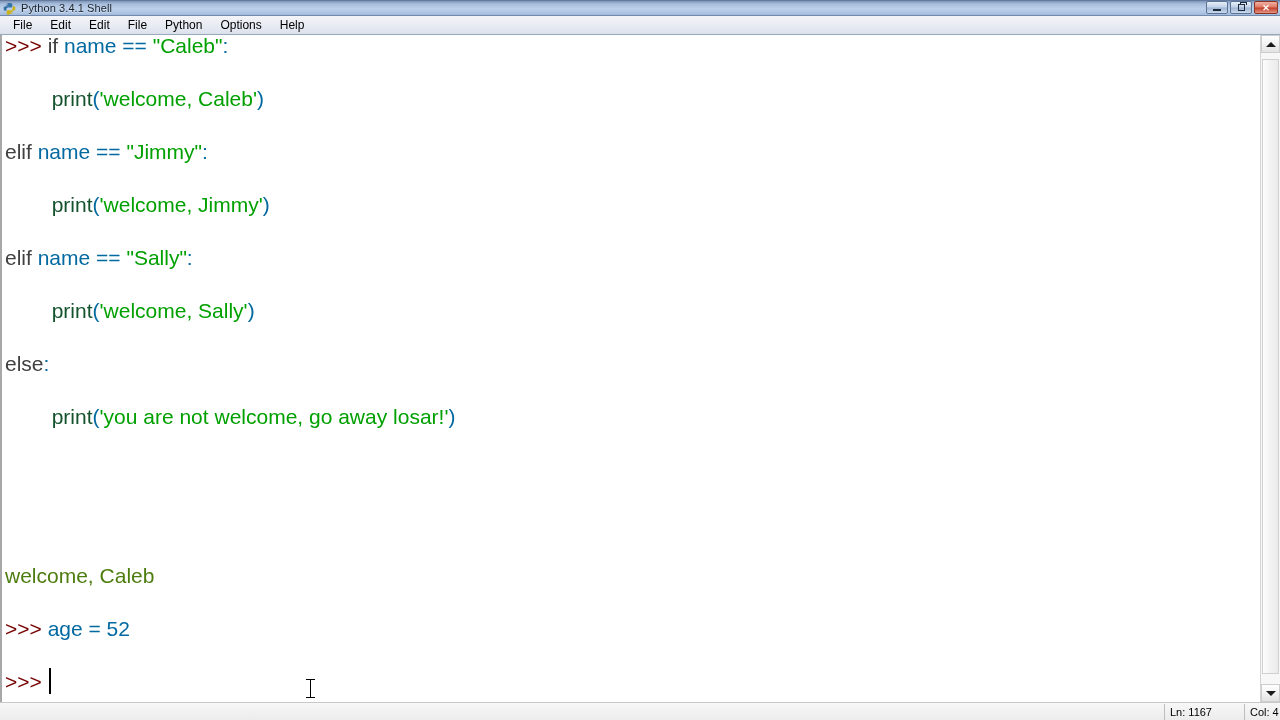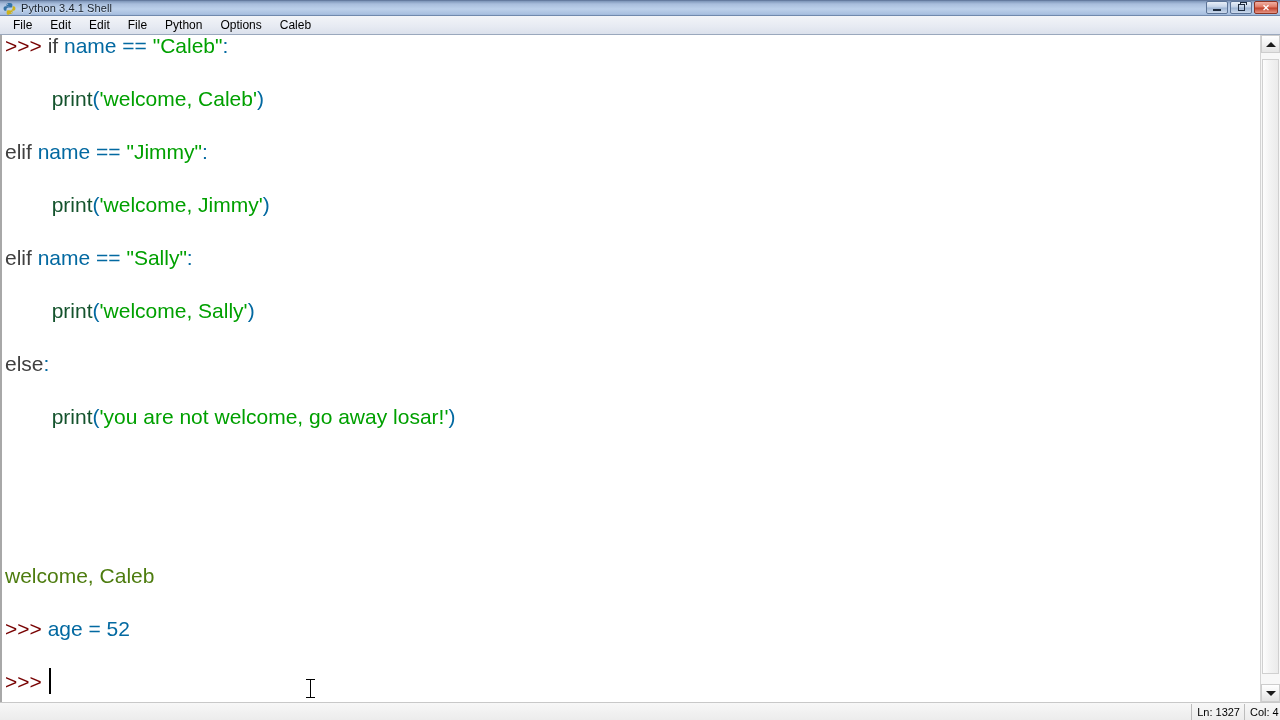--- a/index.html
+++ b/index.html
@@ -186,21 +186,21 @@
   .status-cell {
     font-size: 11px;
     color: #000000;
     font-family: "Liberation Sans", sans-serif;
     border-left: 1px solid #bdbdbd;
     padding: 0 4px 0 5px;
     height: 16px;
     display: flex; align-items: center;
     white-space: nowrap;
   }
-  .status-cell.last { padding-right: 0; width: 30px; overflow: hidden; }
+  .status-cell.last { padding-right: 0; width: 30px; overflow: hidden; margin-left: 28px; }
 </style>
 </head>
 <body>
 
 <div id="app">
 
   <div class="titlebar">
     <div class="titlebar-icon">
       <svg viewBox="0 0 16 16" width="13" height="13" aria-hidden="true">
         <path d="M7.6 1.2c-2 0-3.3.7-3.3 2v1.6h3.4v.5H3.1c-1.3 0-2.4 1-2.4 2.8s1 2.8 2.3 2.8h1.2V9.3c0-1.3 1.1-2.4 2.4-2.4h3.1c1 0 1.8-.8 1.8-1.8V3.2c0-1.1-1.1-2-2.6-2zm-1.9 1c.4 0 .7.3.7.7s-.3.7-.7.7-.7-.3-.7-.7.3-.7.7-.7z" fill="#3572a5"></path>
@@ -222,21 +222,21 @@
     </div>
   </div>
 
   <div class="menubar" id="menubar">
       <div class="menuitem">File</div>
       <div class="menuitem">Edit</div>
       <div class="menuitem">Edit</div>
       <div class="menuitem">File</div>
       <div class="menuitem">Python</div>
       <div class="menuitem">Options</div>
-      <div class="menuitem">Caleb</div>
+      <div class="menuitem">Help</div>
     </div>
 
   <div class="content">
     <div class="textpane">
       <div class="codelines" id="codelines"><div class="line"><span class="prompt">&gt;&gt;&gt; </span><span class="kw">if</span><span class="plain"> name == </span><span class="str">"Caleb"</span><span class="plain">:</span></div><div class="line"><span class="plain">        </span><span class="builtin">print</span><span class="plain">(</span><span class="str">'welcome, Caleb'</span><span class="plain">)</span></div><div class="line"><span class="kw">elif</span><span class="plain"> name == </span><span class="str">"Jimmy"</span><span class="plain">:</span></div><div class="line"><span class="plain">        </span><span class="builtin">print</span><span class="plain">(</span><span class="str">'welcome, Jimmy'</span><span class="plain">)</span></div><div class="line"><span class="kw">elif</span><span class="plain"> name == </span><span class="str">"Sally"</span><span class="plain">:</span></div><div class="line"><span class="plain">        </span><span class="builtin">print</span><span class="plain">(</span><span class="str">'welcome, Sally'</span><span class="plain">)</span></div><div class="line"><span class="kw">else</span><span class="plain">:</span></div><div class="line"><span class="plain">        </span><span class="builtin">print</span><span class="plain">(</span><span class="str">'you are not welcome, go away losar!'</span><span class="plain">)</span></div><div class="line"></div><div class="line"></div><div class="line"><span class="out">welcome, Caleb</span></div><div class="line"><span class="prompt">&gt;&gt;&gt; </span><span class="plain">age = 52</span></div><div class="line"><span class="prompt">&gt;&gt;&gt;</span><span class="caret"></span></div></div>
       <div class="mouse-ibeam">
         <div class="bar t"></div>
         <div class="stem"></div>
         <div class="bar b"></div>
       </div>
@@ -249,17 +249,17 @@
       <div class="sb-track">
         <div class="sb-thumb"></div>
       </div>
       <div class="sb-btn">
         <div class="arrow-down"></div>
       </div>
     </div>
   </div>
 
   <div class="statusbar">
-    <div class="status-cell">Ln: 1327</div>
+    <div class="status-cell">Ln: 1167</div>
     <div class="status-cell last">Col: 4</div>
   </div>
 
 </div>
 
 </body></html>

